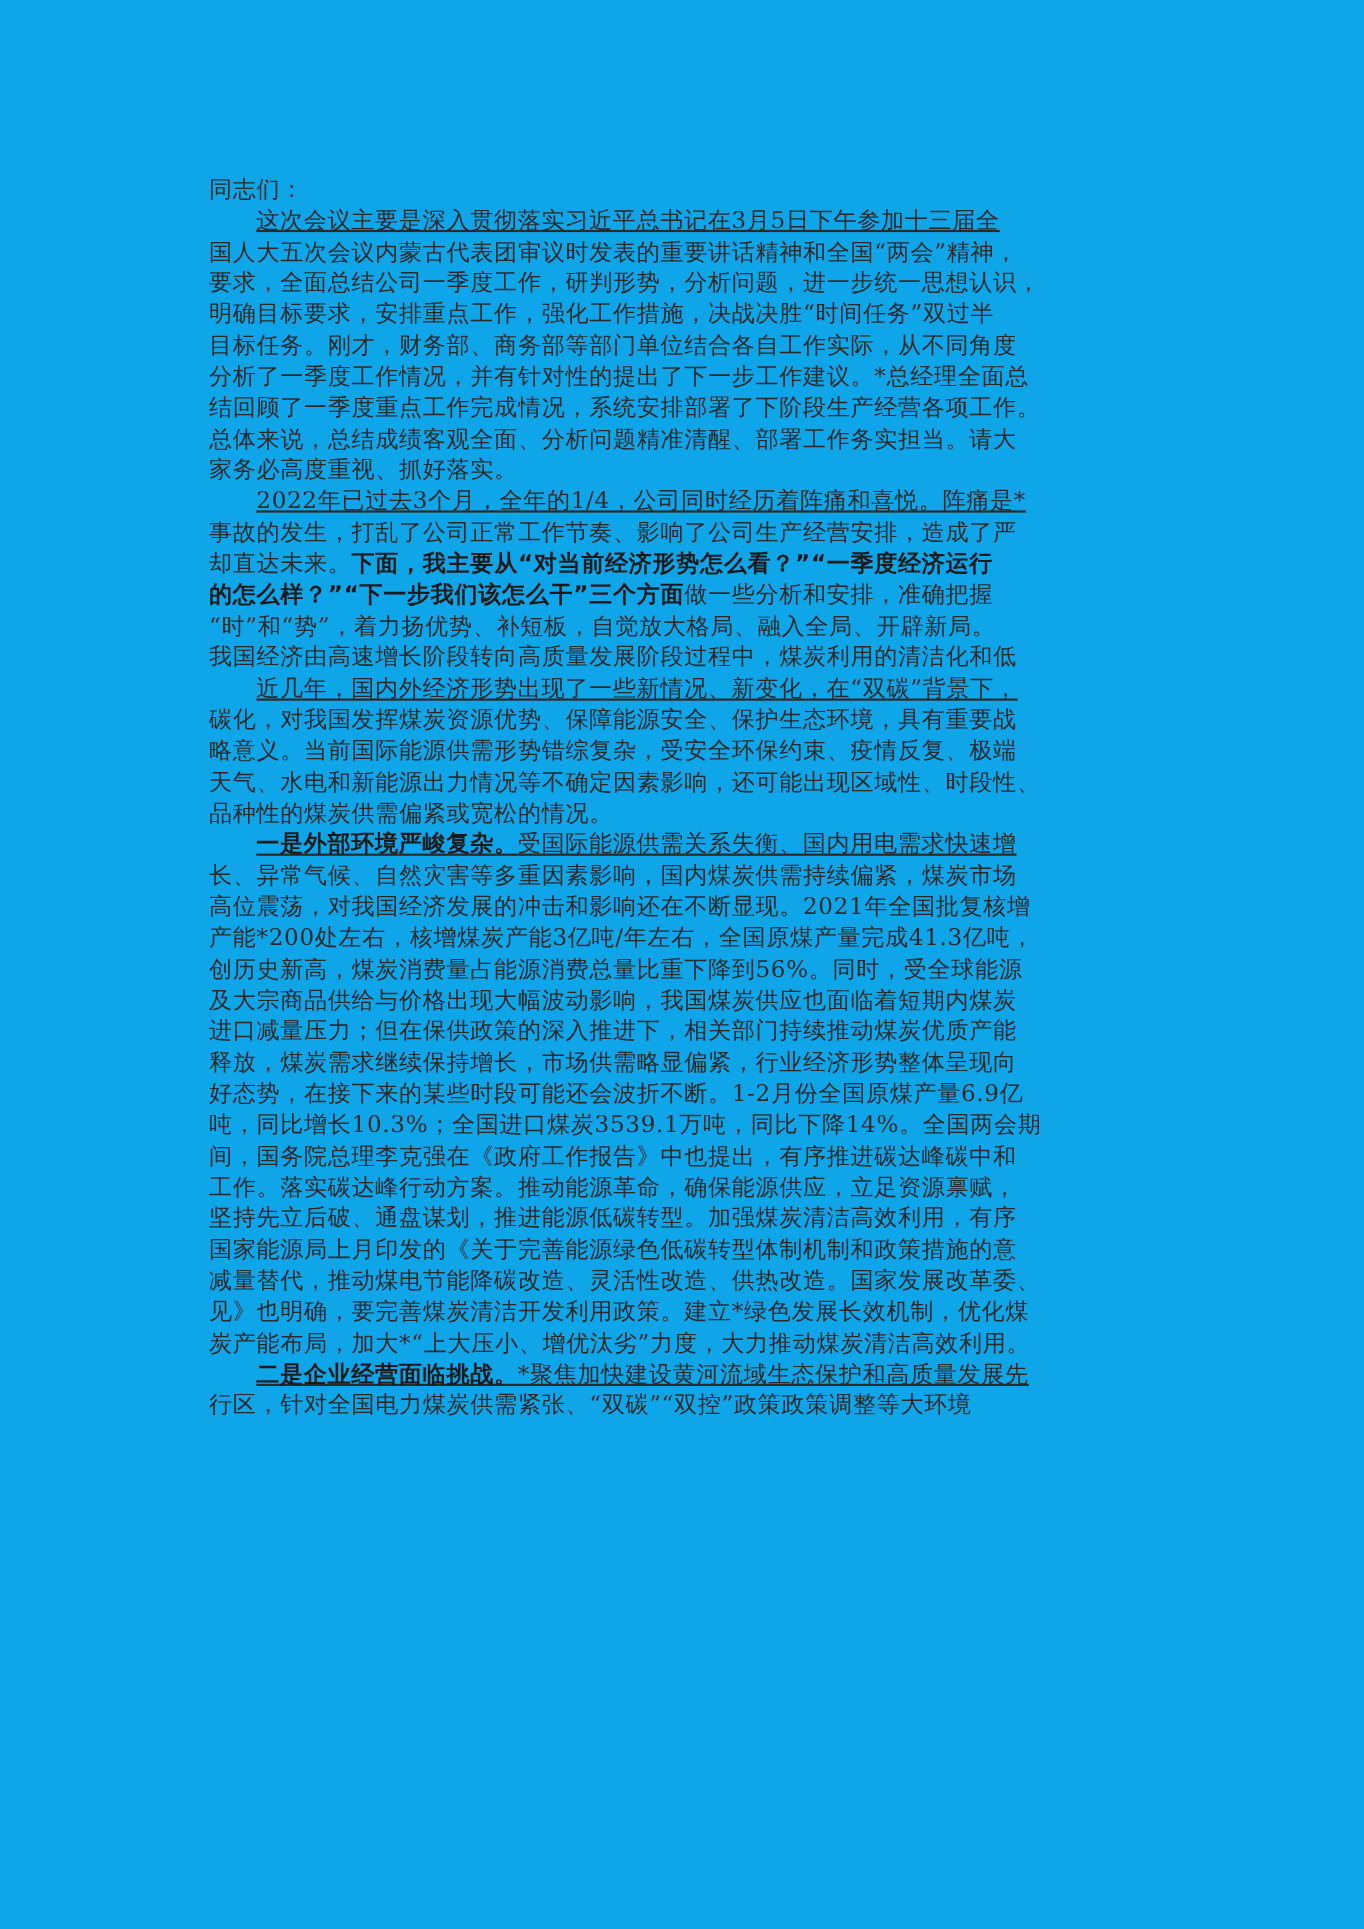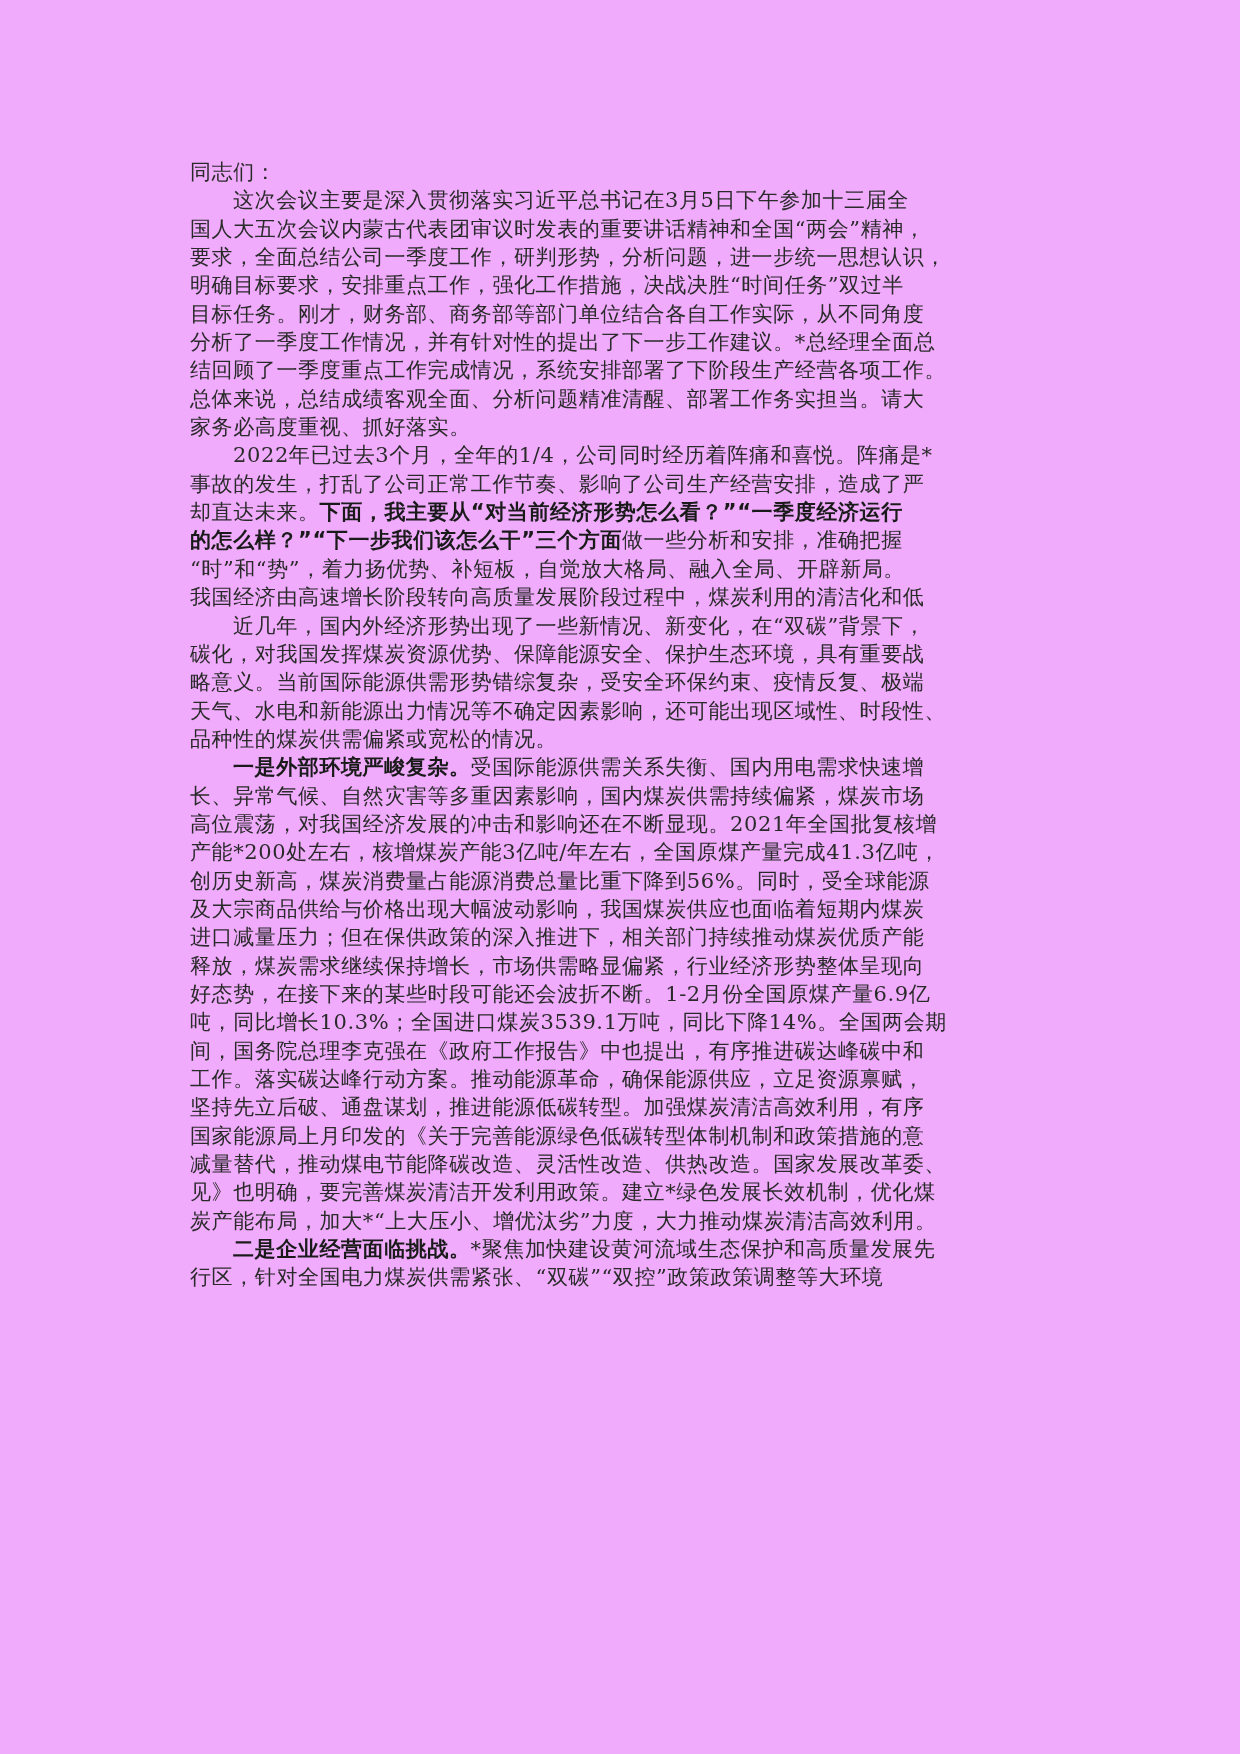--- a/index.html
+++ b/index.html
@@ -1,28 +1,28 @@
 <!DOCTYPE html>
 <html><head>
 <meta charset="utf-8">
 <style>
   html, body { margin: 0; padding: 0; background: #ffffff; }
   body { width: 1240px; height: 1754px; position: relative; overflow: hidden; }
   .page {
     position: absolute; left: 0; top: 0; width: 1240px; height: 1754px;
-    background: #f0abfc;
+    background: #0ea5e9;
   }
   .text-block {
     position: absolute; left: 190px; top: 158px; width: 870px;
     font-family: "DejaVu Serif", "Liberation Serif", serif;
     font-size: 21px; line-height: 28.35px; color: #2a2a2a;
     letter-spacing: 0.6px;
   }
   .line { white-space: nowrap; height: 28.35px; }
-  .indent { padding-left: 43px; }
+  .indent { padding-left: 43px; text-decoration: underline; }
   .b { font-weight: bold; color: #1a1a1a; font-family: "DejaVu Sans", "Liberation Sans", sans-serif; }
 </style>
 </head>
 <body>
 
 <div class="page">
   <div class="text-block">
 
     <div class="line">同志们：</div>
 

